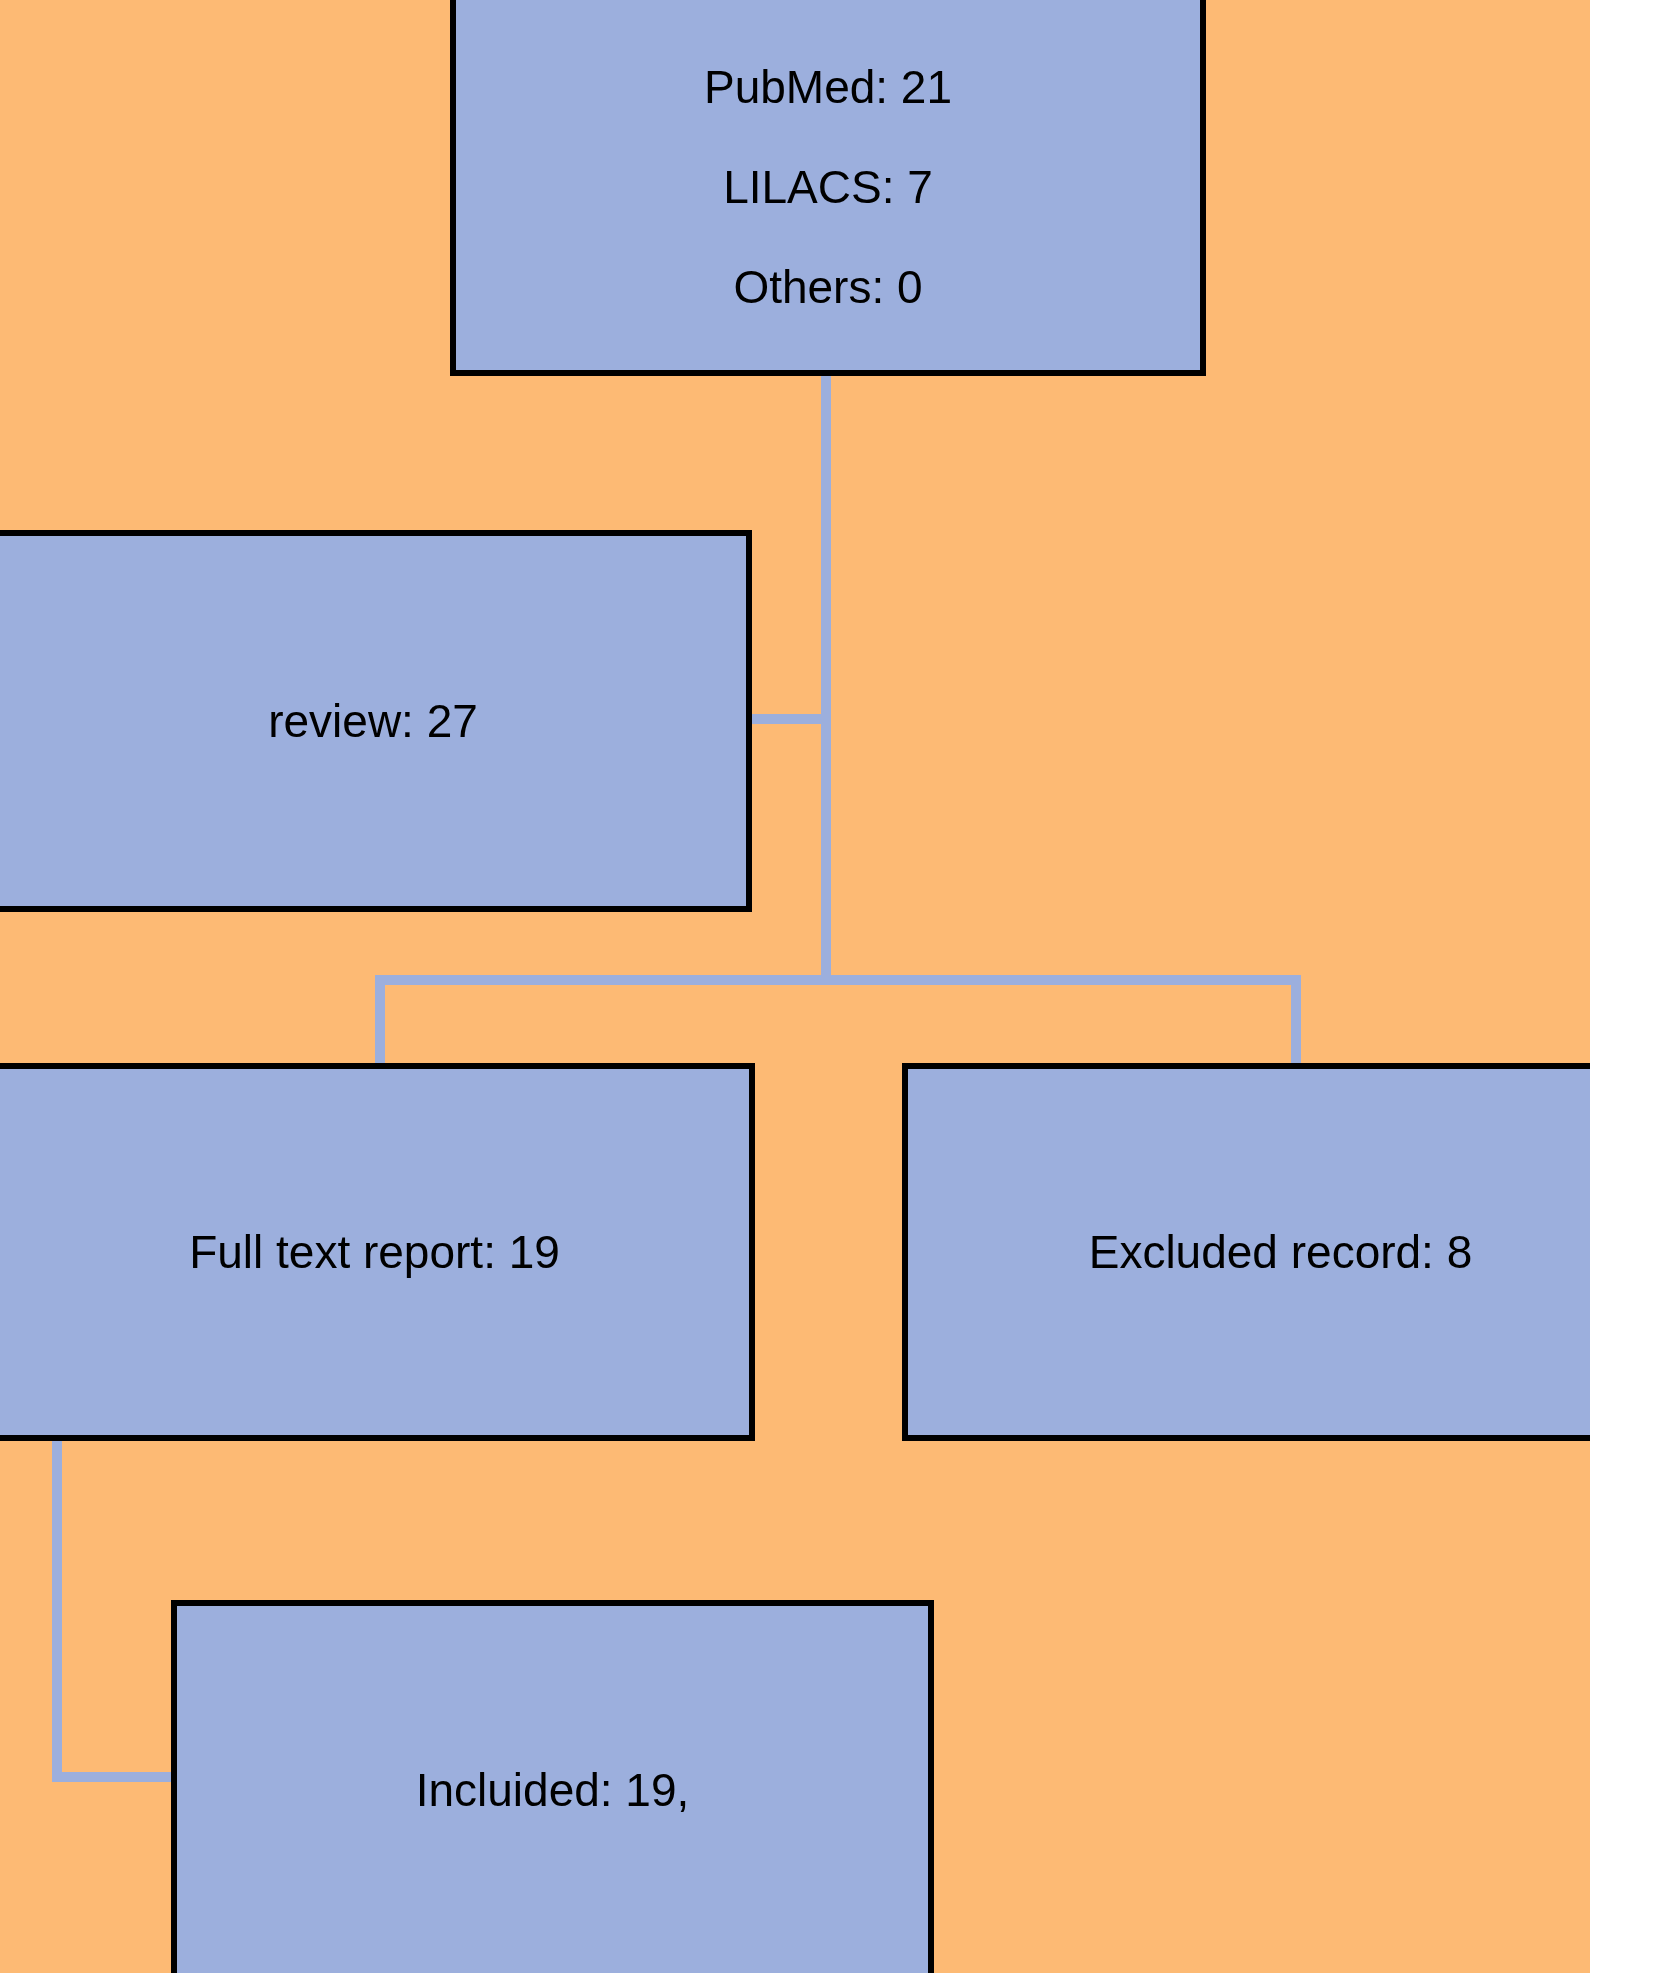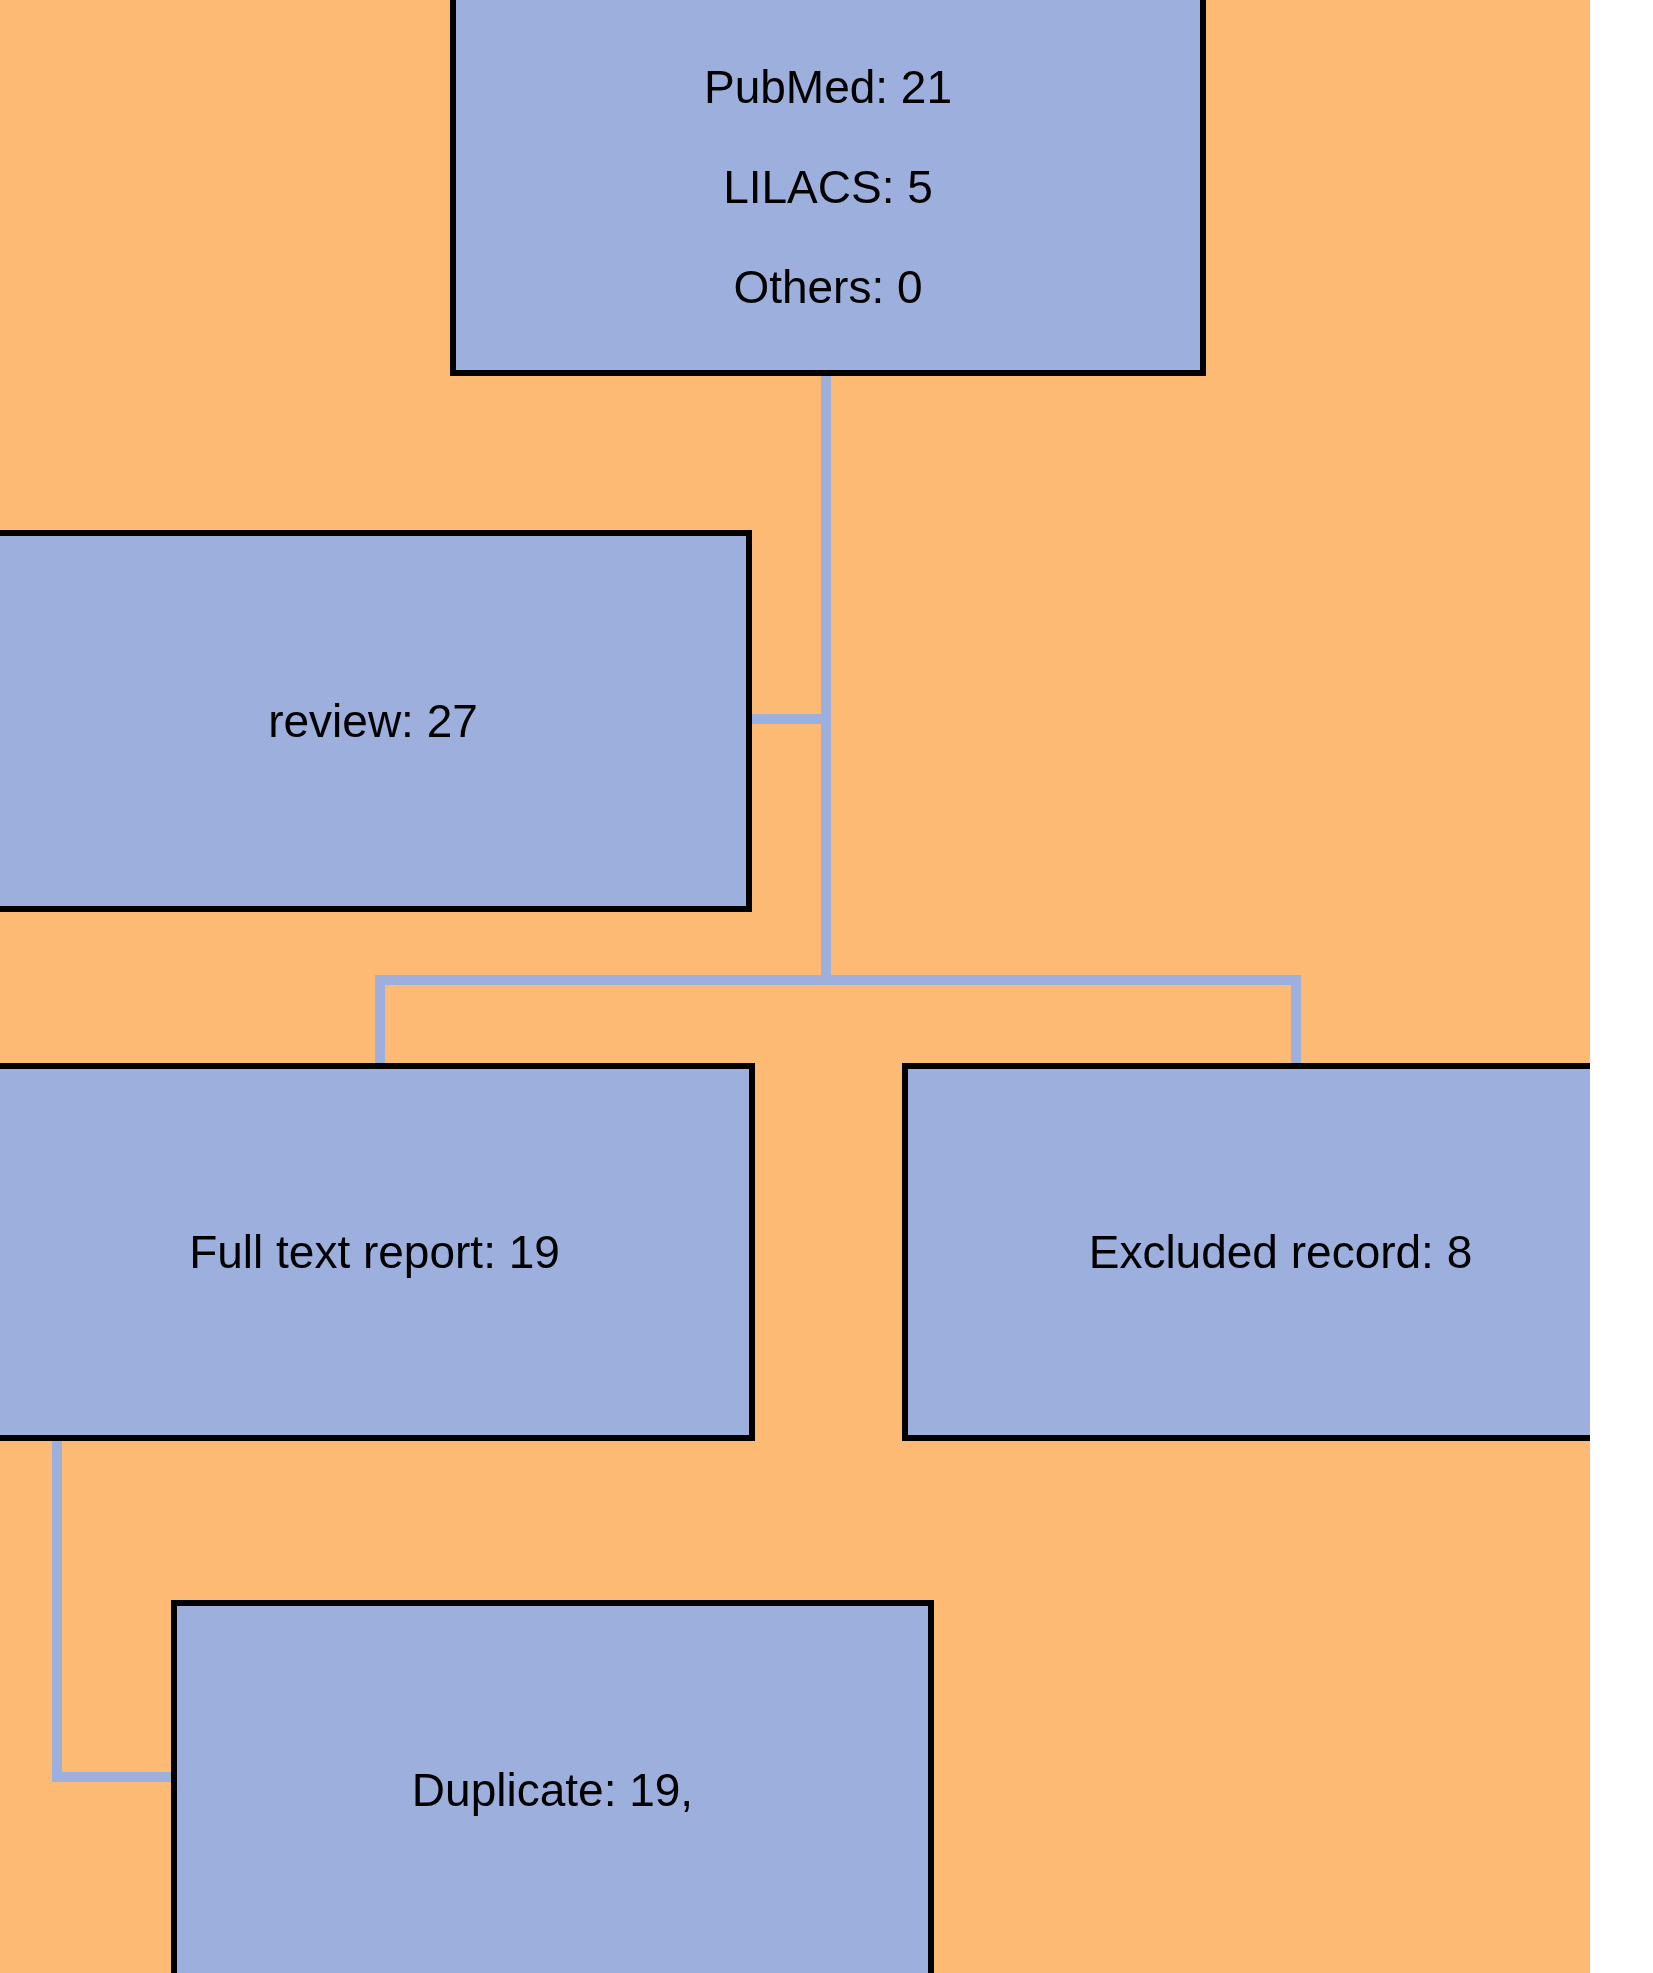--- a/index.html
+++ b/index.html
@@ -102,33 +102,33 @@
   <div class="conn" id="conn-trunk"></div>
   <div class="conn" id="conn-titles"></div>
   <div class="conn" id="conn-branch-bar"></div>
   <div class="conn" id="conn-branch-l"></div>
   <div class="conn" id="conn-branch-r"></div>
   <div class="conn" id="conn-incl-v"></div>
   <div class="conn" id="conn-incl-h"></div>
 
   <div class="node" id="node-sources">
     <span class="line">PubMed: 21</span>
-    <span class="line">LILACS: 5</span>
+    <span class="line">LILACS: 7</span>
     <span class="line">Others: 0</span>
   </div>
 
   <div class="node" id="node-titles">
     <span class="line">review: 27</span>
   </div>
 
   <div class="node" id="node-fulltext">
     <span class="line">Full text report: 19</span>
   </div>
 
   <div class="node" id="node-excluded">
     <span class="line">Excluded record: 8</span>
   </div>
 
   <div class="node" id="node-included">
-    <span class="line">Duplicate: 19,</span>
+    <span class="line">Incluided: 19,</span>
   </div>
 
 </div>
 
 </body></html>

